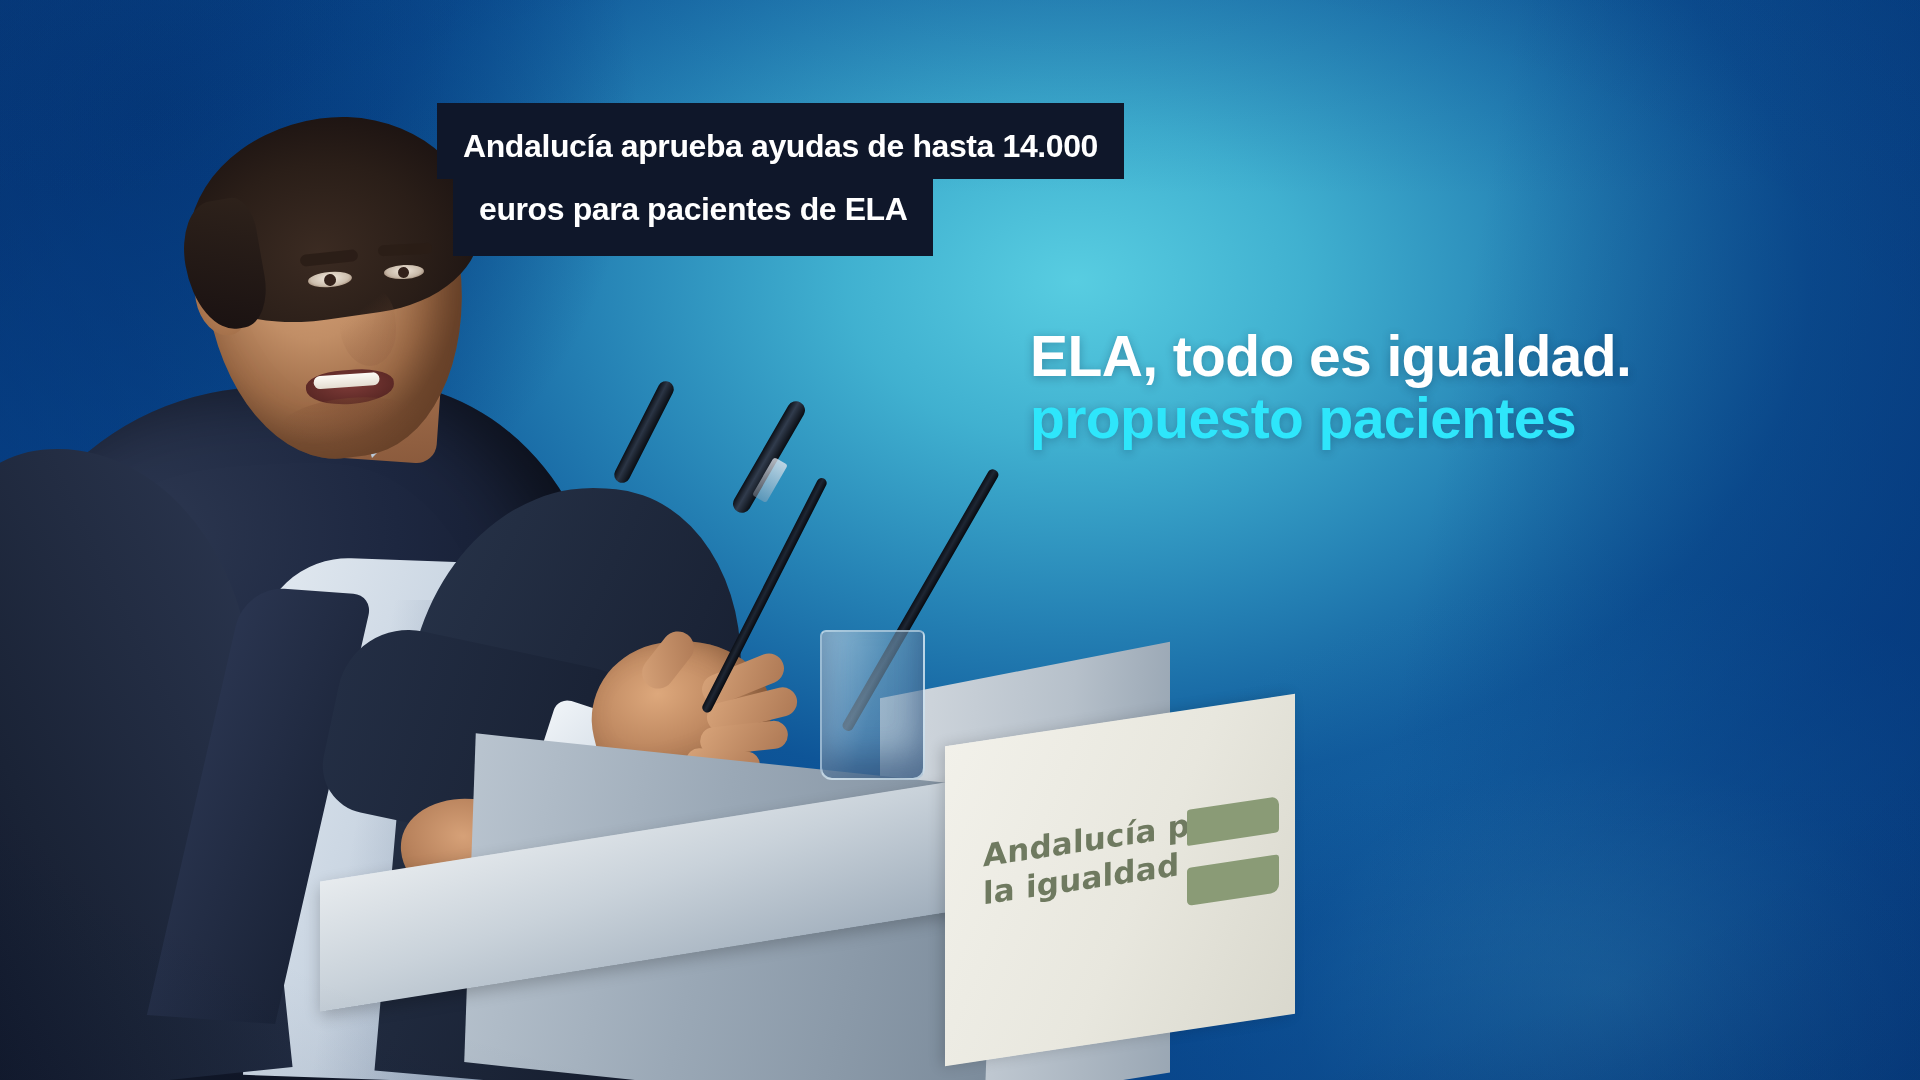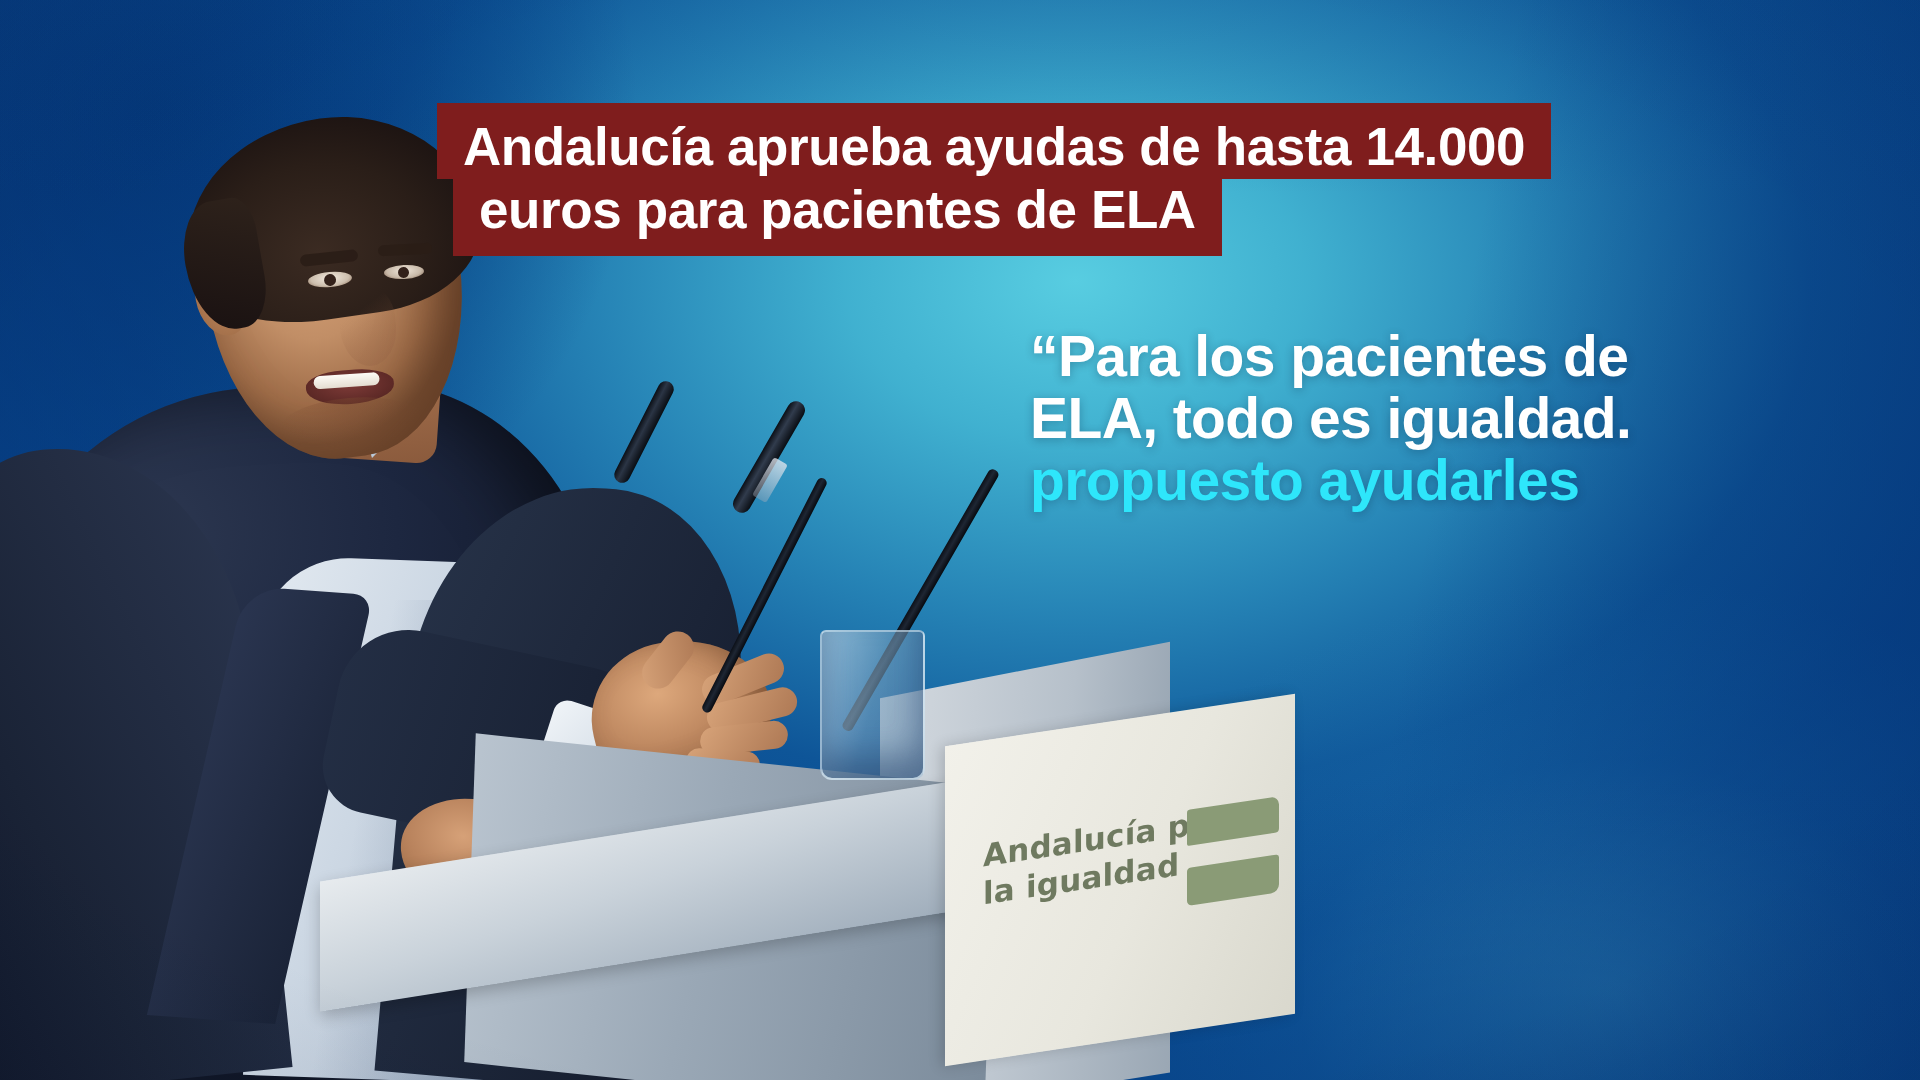--- a/index.html
+++ b/index.html
@@ -399,25 +399,25 @@
   }
 
   
   .headline{
     position:absolute;
     left:437px; top:103px;
     z-index:20;
   }
   .headline-line{
     display:block;
-    background:#7f1d1d;
+    background:#0f172a;
     color:#ffffff;
     font-family:"Liberation Sans", sans-serif;
     font-weight:700;
-    font-size:53px;
+    font-size:32px;
     line-height:61px;
     letter-spacing:-0.4px;
     padding:13px 26px 13px 26px;
     width:max-content;
   }
   .headline-line.l1{ padding-bottom:2px; }
   .headline-line.l2{ padding-top:0; padding-bottom:16px;margin-left:16px; }
 
   
   .quote{
@@ -515,19 +515,18 @@
       <div class="flag-band flag-b2"></div>
     </div>
   </div>
 
   <div class="headline">
     <span class="headline-line l1">Andalucía aprueba ayudas de hasta 14.000</span>
     <span class="headline-line l2">euros para pacientes de ELA</span>
   </div>
 
   <div class="quote">
-    <span class="quote-white">“Para los pacientes de</span>
     <span class="quote-white">ELA, todo es igualdad.</span>
-    <span class="quote-cyan"> propuesto ayudarles</span>
+    <span class="quote-cyan"> propuesto pacientes</span>
   </div>
 
   <div class="vignette"></div>
 </div>
 
 </body></html>

